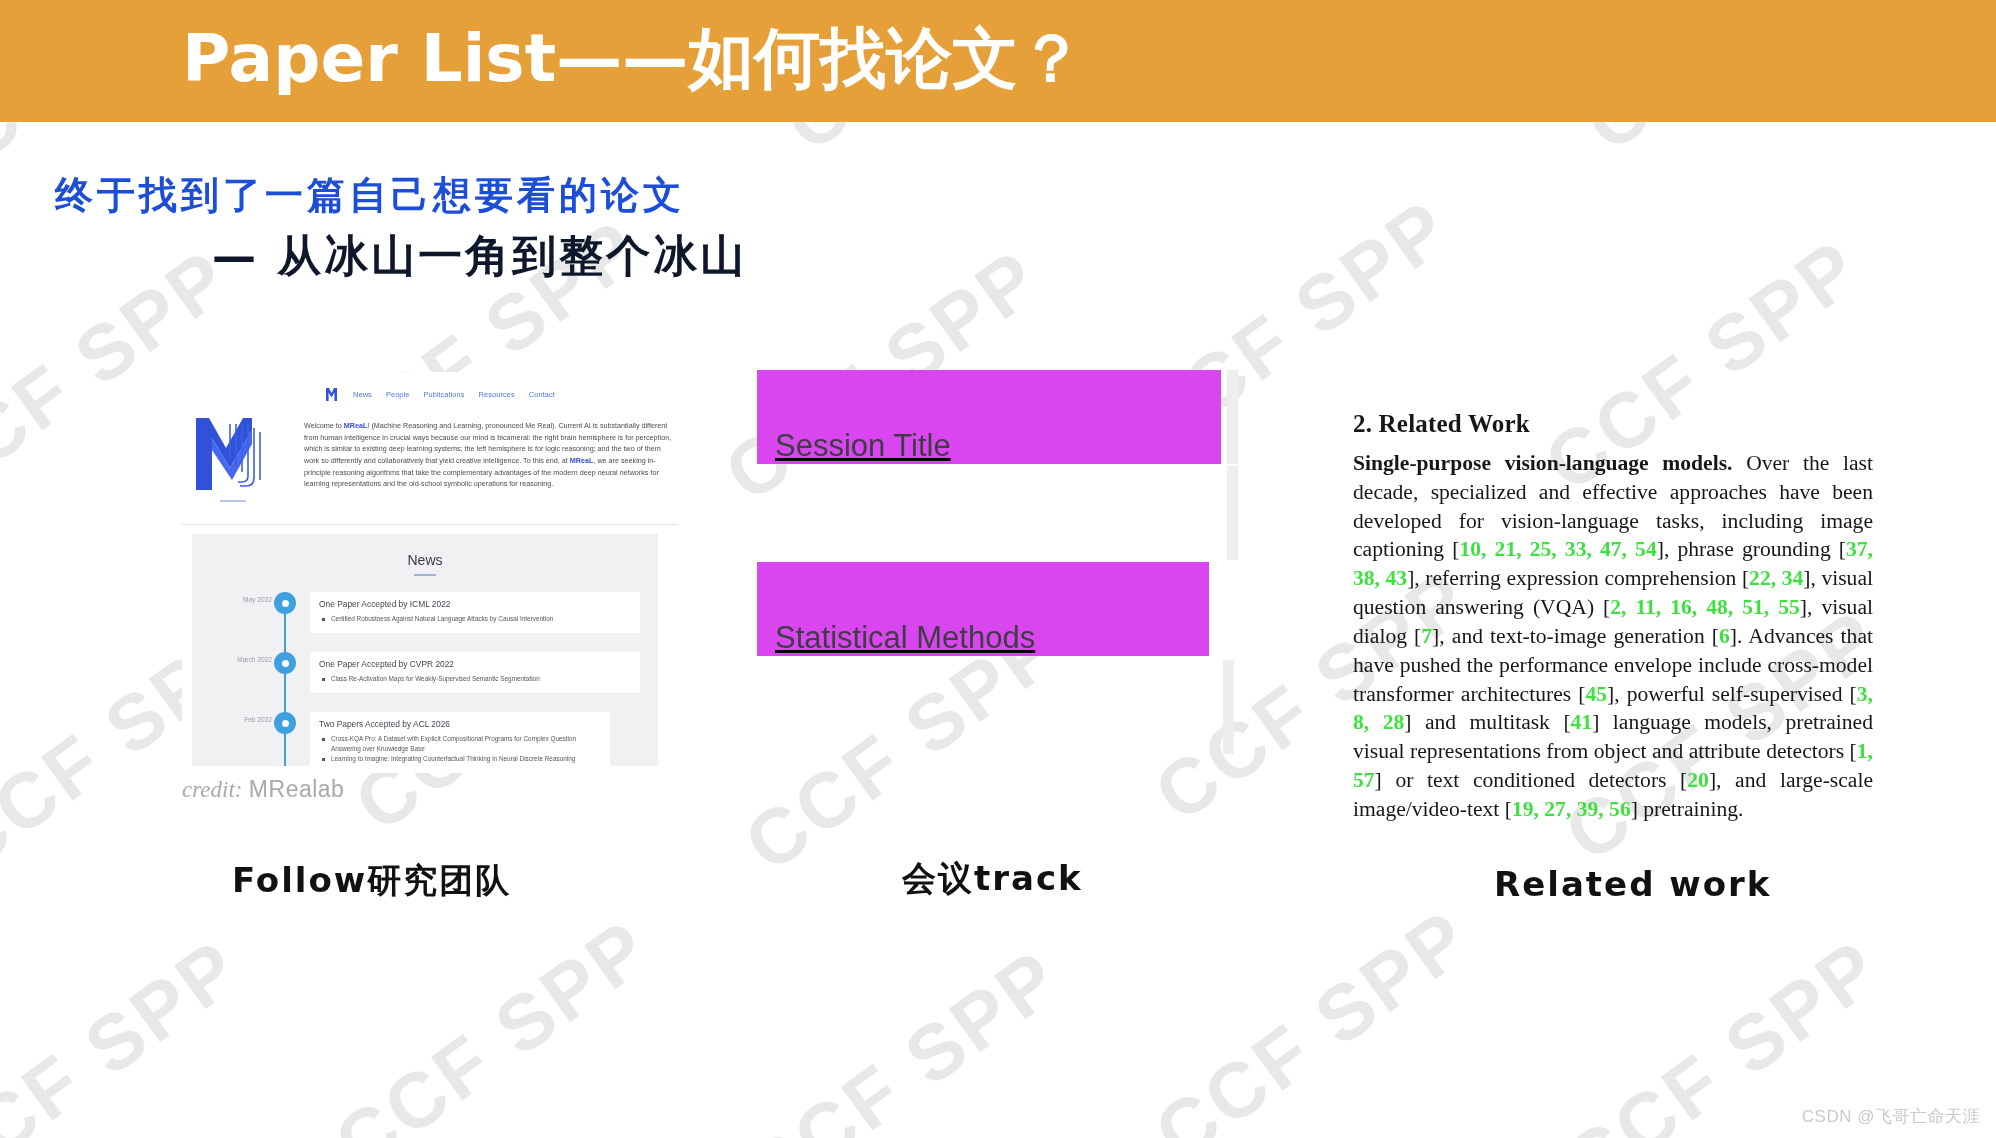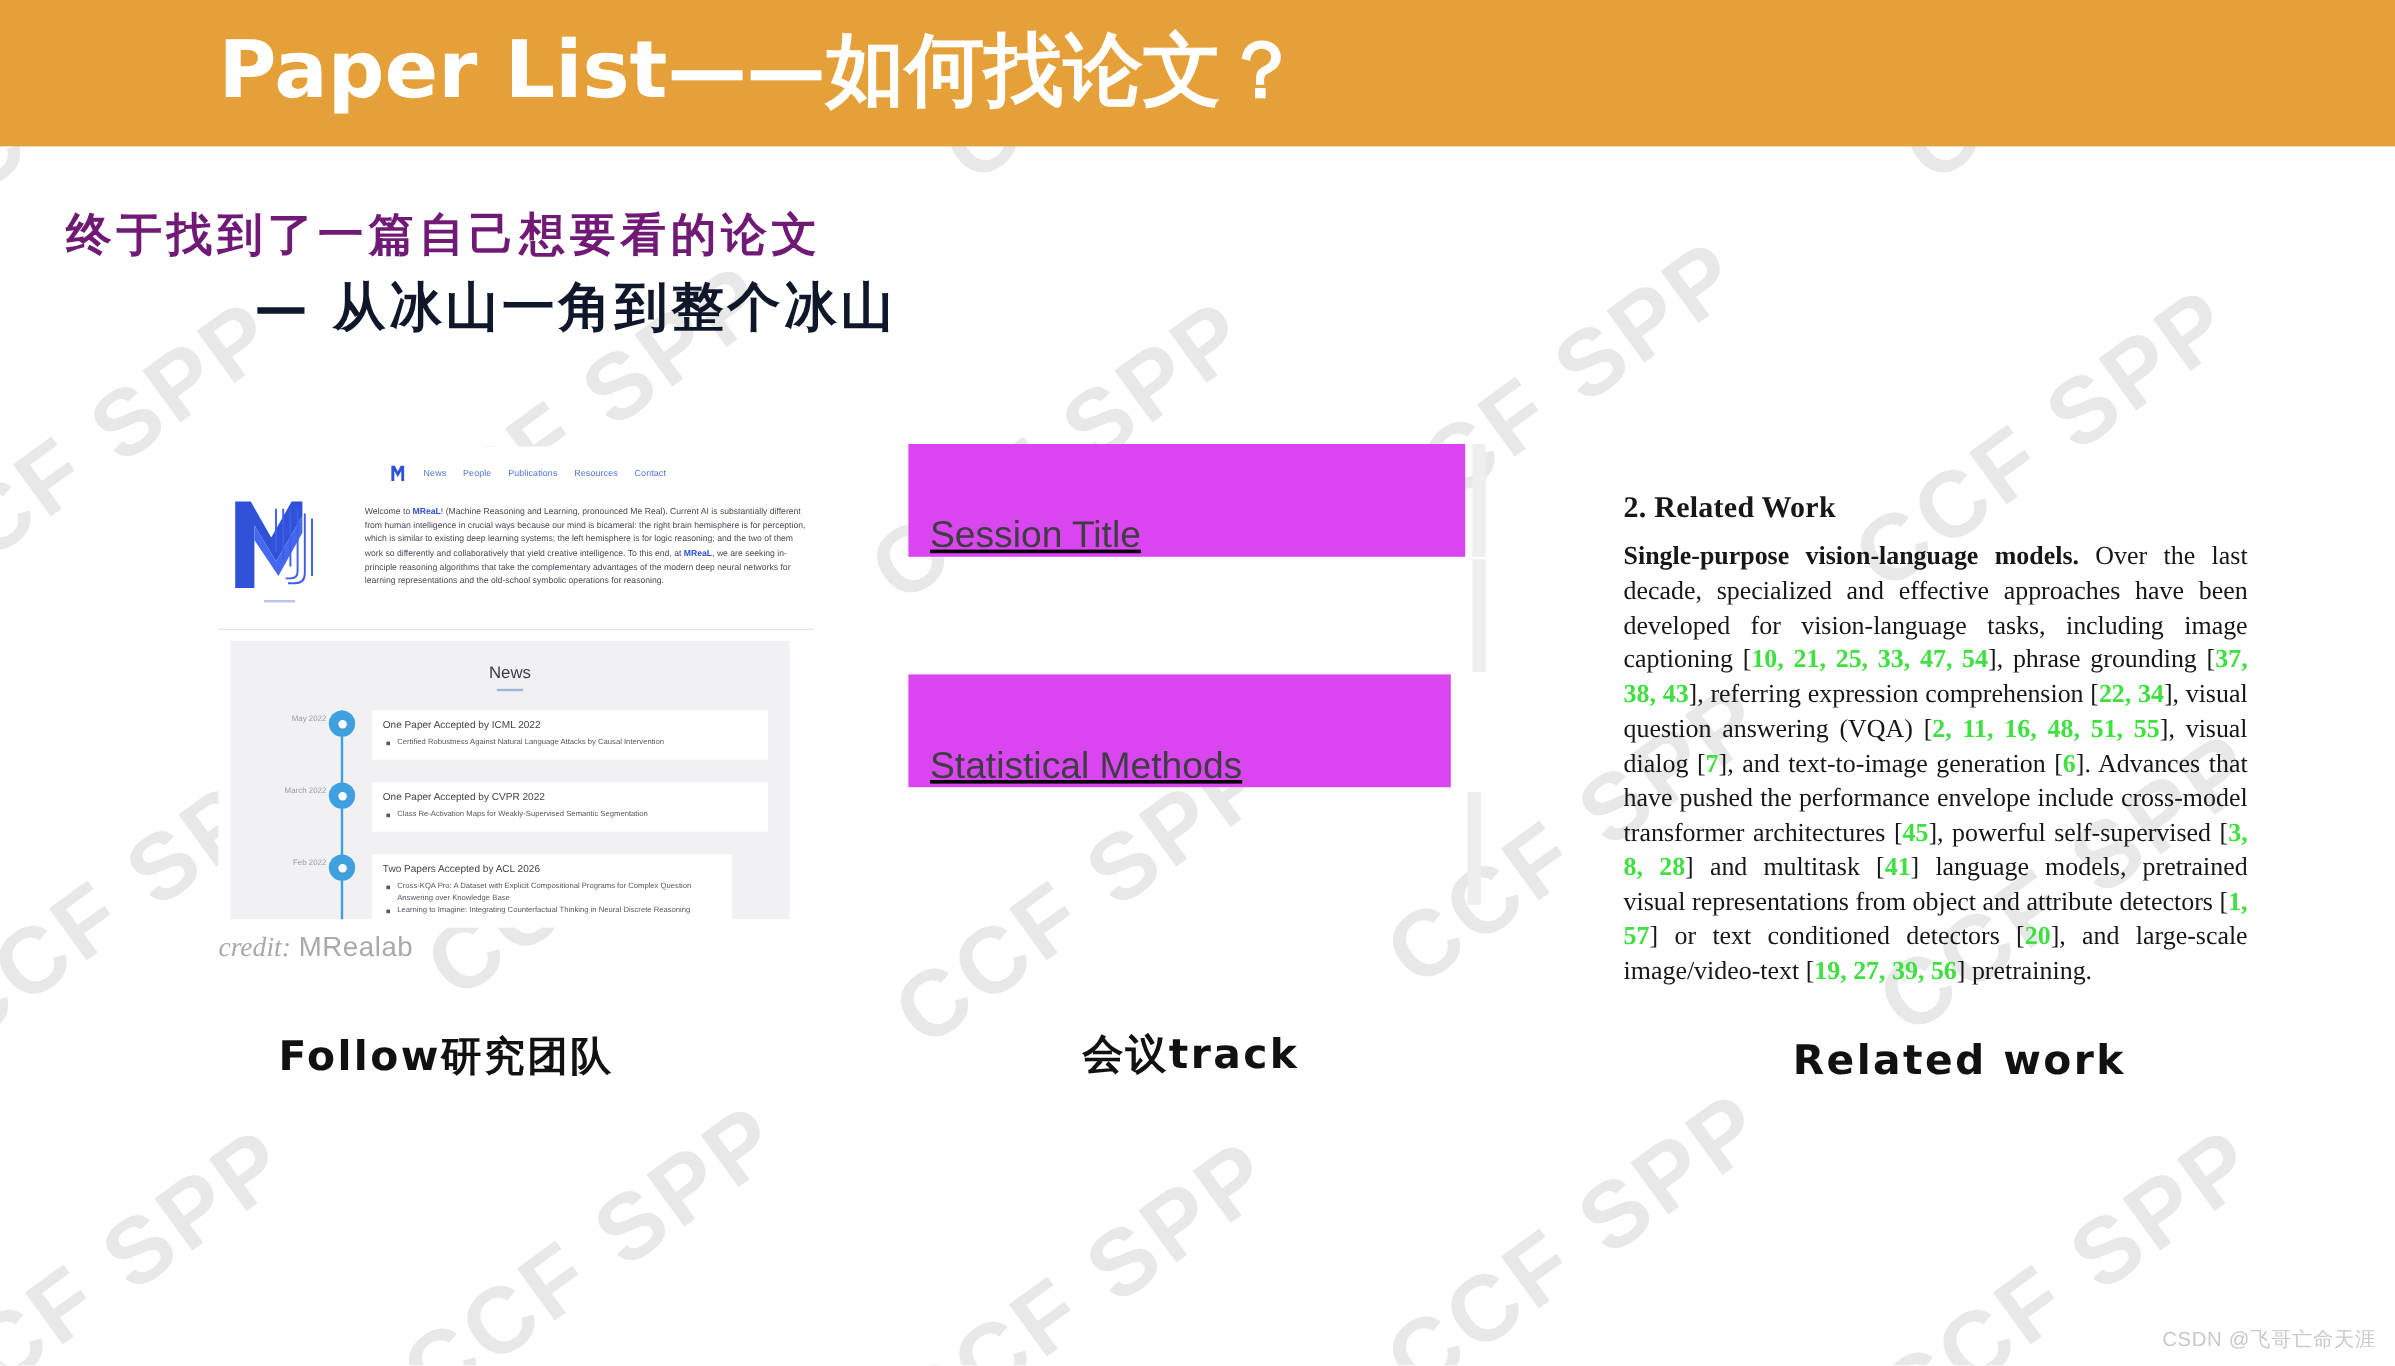--- a/index.html
+++ b/index.html
@@ -53,21 +53,21 @@
     white-space: nowrap;
   }
 
   
   #subtitle-block { position: absolute; left: 0; top: 170px; z-index: 20; }
   #subtitle-line1 {
     position: absolute; left: 55px; top: 0px;
     font-family: "DejaVu Sans", sans-serif;
     font-weight: 700;
     font-size: 38px;
-    color: #701a75;
+    color: #1d4ed8;
     letter-spacing: 4px;
     white-space: nowrap;
   }
   #subtitle-line2 {
     position: absolute; left: 212px; top: 57px;
     font-family: "DejaVu Sans", sans-serif;
     font-weight: 700;
     font-size: 44px;
     color: #0f172a;
     letter-spacing: 3px;

